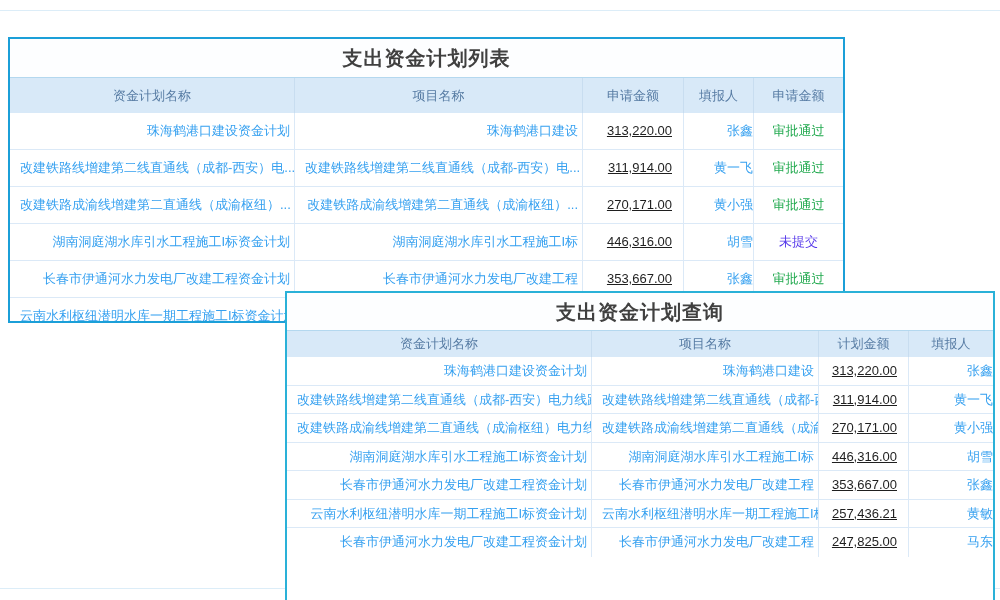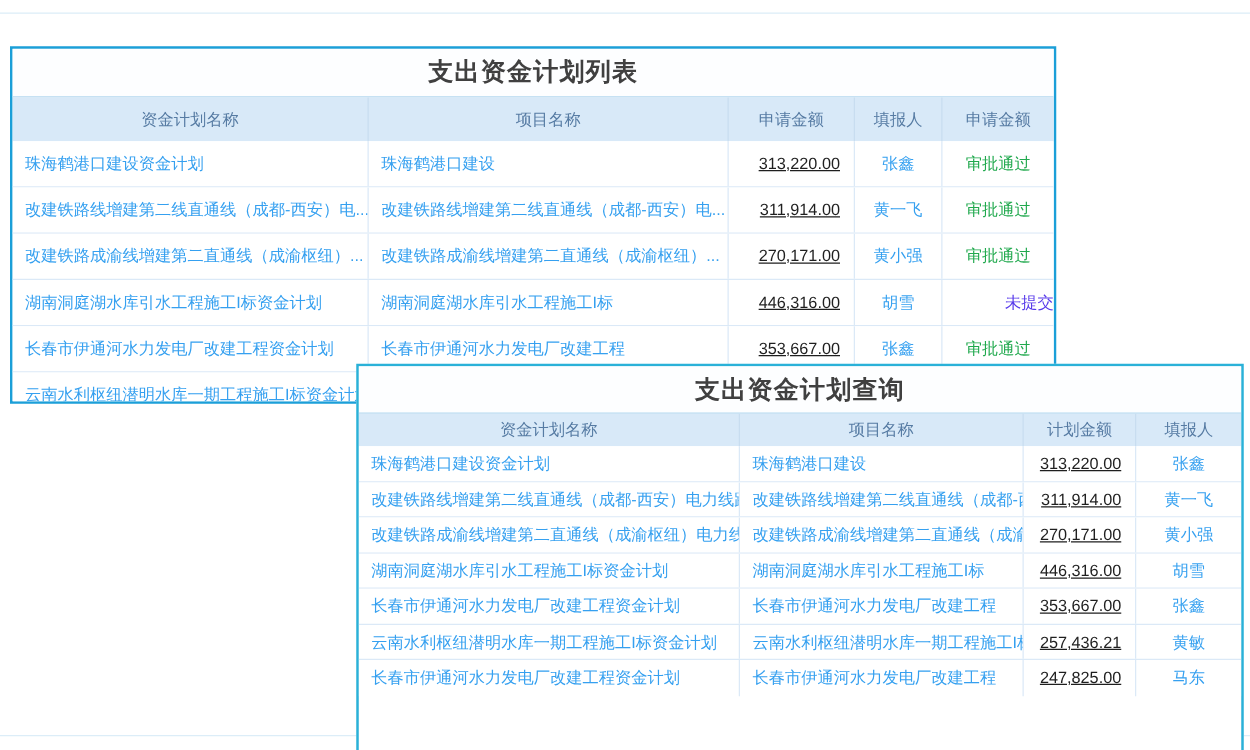--- a/index.html
+++ b/index.html
@@ -69,21 +69,21 @@
     border-right: 1px solid var(--divider, #dbe9f7);
     flex: 0 0 auto;
   }
   .thead .cell { text-align: center; border-right: 1px solid #c8ddf0; }
   .cell:last-child, .thead .cell:last-child { border-right: none; }
 
   .al { text-align: left; padding-left: 10px; padding-right: 4px; }
   .ar { text-align: right; padding-right: 11px; }
   .ac { text-align: center; }
 
-  .link { color: var(--link, #35a0f0); cursor: pointer; }
+  .link { color: var(--link, #35a0f0); cursor: pointer; text-align: right; }
   .amount { color: var(--amount-text, #1f1f1f); text-decoration: underline; }
   .st-approved { color: var(--status-approved, #21a94e); }
   .st-not-submitted { color: var(--status-not-submitted, #5639ea); }
 </style>
 </head>
 <body>
 
 <div class="page">
   <div class="page-line top"></div>
   <div class="page-line bottom"></div>
@@ -117,21 +117,21 @@
           <div class="cell al link" style="width: 288px;">改建铁路成渝线增建第二直通线（成渝枢纽）...</div>
           <div class="cell ar amount" style="width: 101px;">270,171.00</div>
           <div class="cell ac link" style="width: 70px;">黄小强</div>
           <div class="cell ac status st-approved" style="width: 89px;">审批通过</div>
         </div>
         <div class="trow">
           <div class="cell al link" style="width: 285px;">湖南洞庭湖水库引水工程施工I标资金计划</div>
           <div class="cell al link" style="width: 288px;">湖南洞庭湖水库引水工程施工I标</div>
           <div class="cell ar amount" style="width: 101px;">446,316.00</div>
           <div class="cell ac link" style="width: 70px;">胡雪</div>
-          <div class="cell ac status st-not-submitted" style="width: 89px; text-align: right;">未提交</div>
+          <div class="cell ac status st-not-submitted" style="width: 89px;">未提交</div>
         </div>
         <div class="trow">
           <div class="cell al link" style="width: 285px;">长春市伊通河水力发电厂改建工程资金计划</div>
           <div class="cell al link" style="width: 288px;">长春市伊通河水力发电厂改建工程</div>
           <div class="cell ar amount" style="width: 101px;">353,667.00</div>
           <div class="cell ac link" style="width: 70px;">张鑫</div>
           <div class="cell ac status st-approved" style="width: 89px;">审批通过</div>
         </div>
         <div class="trow">
           <div class="cell al link" style="width: 285px;">云南水利枢纽潜明水库一期工程施工I标资金计划</div>

